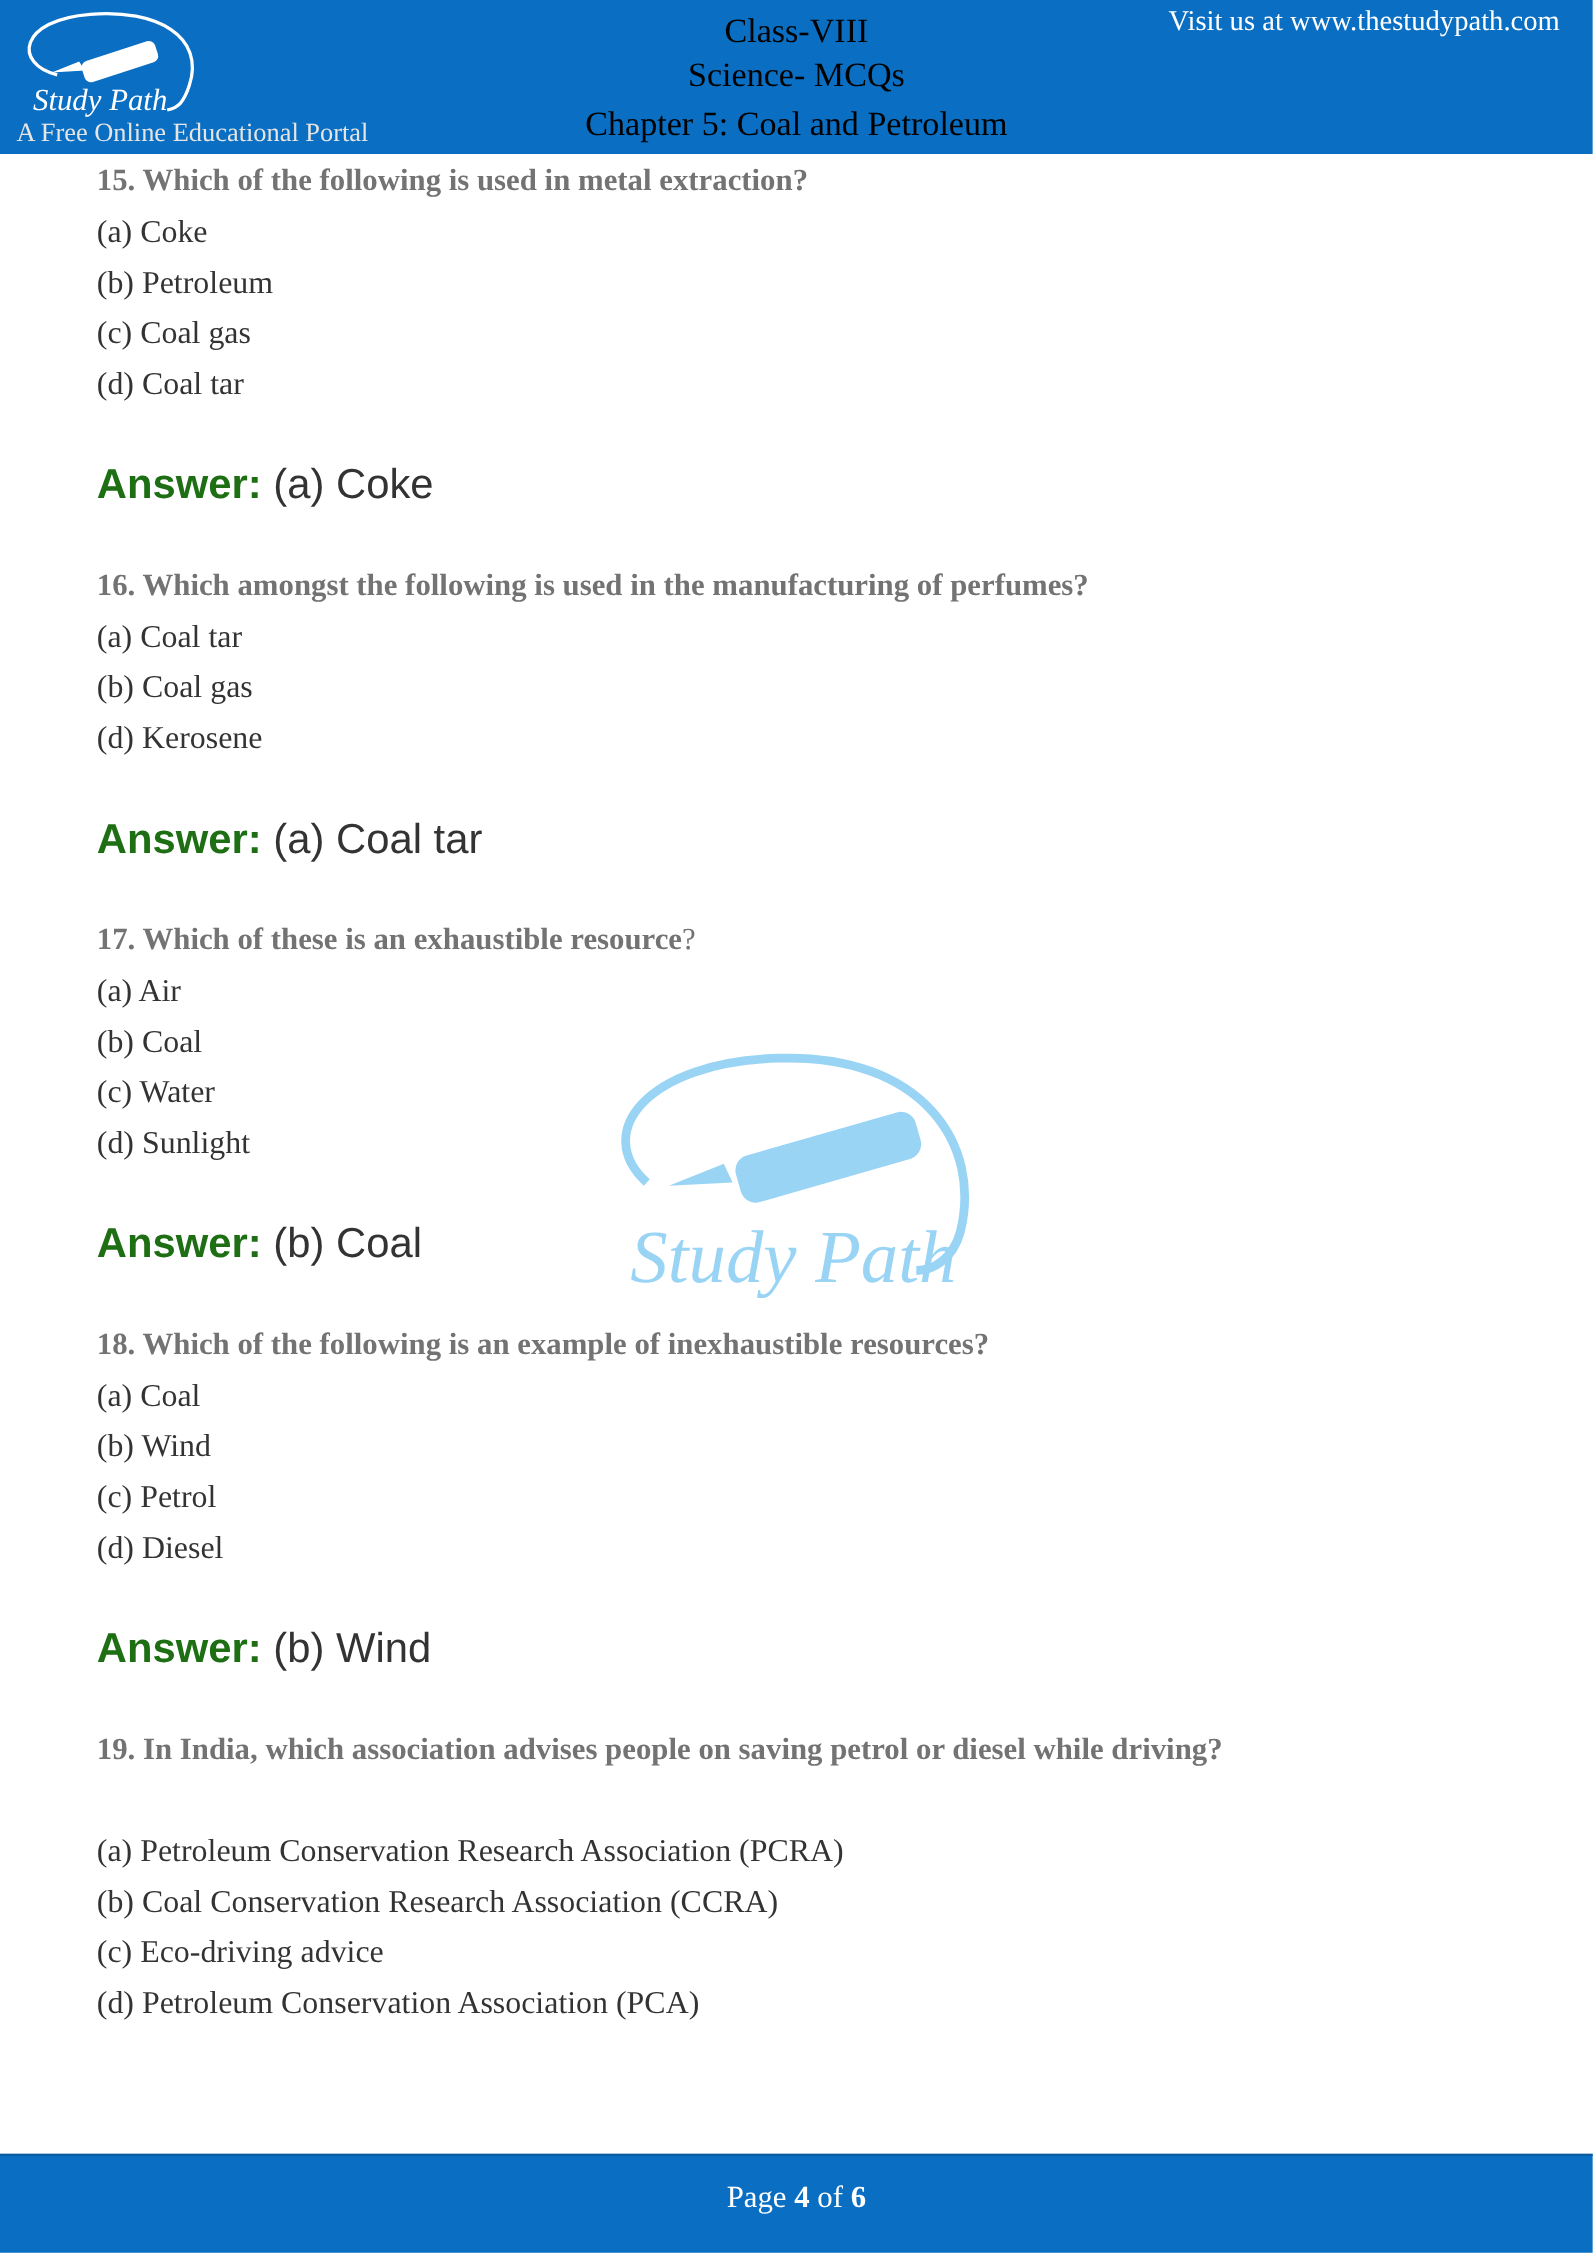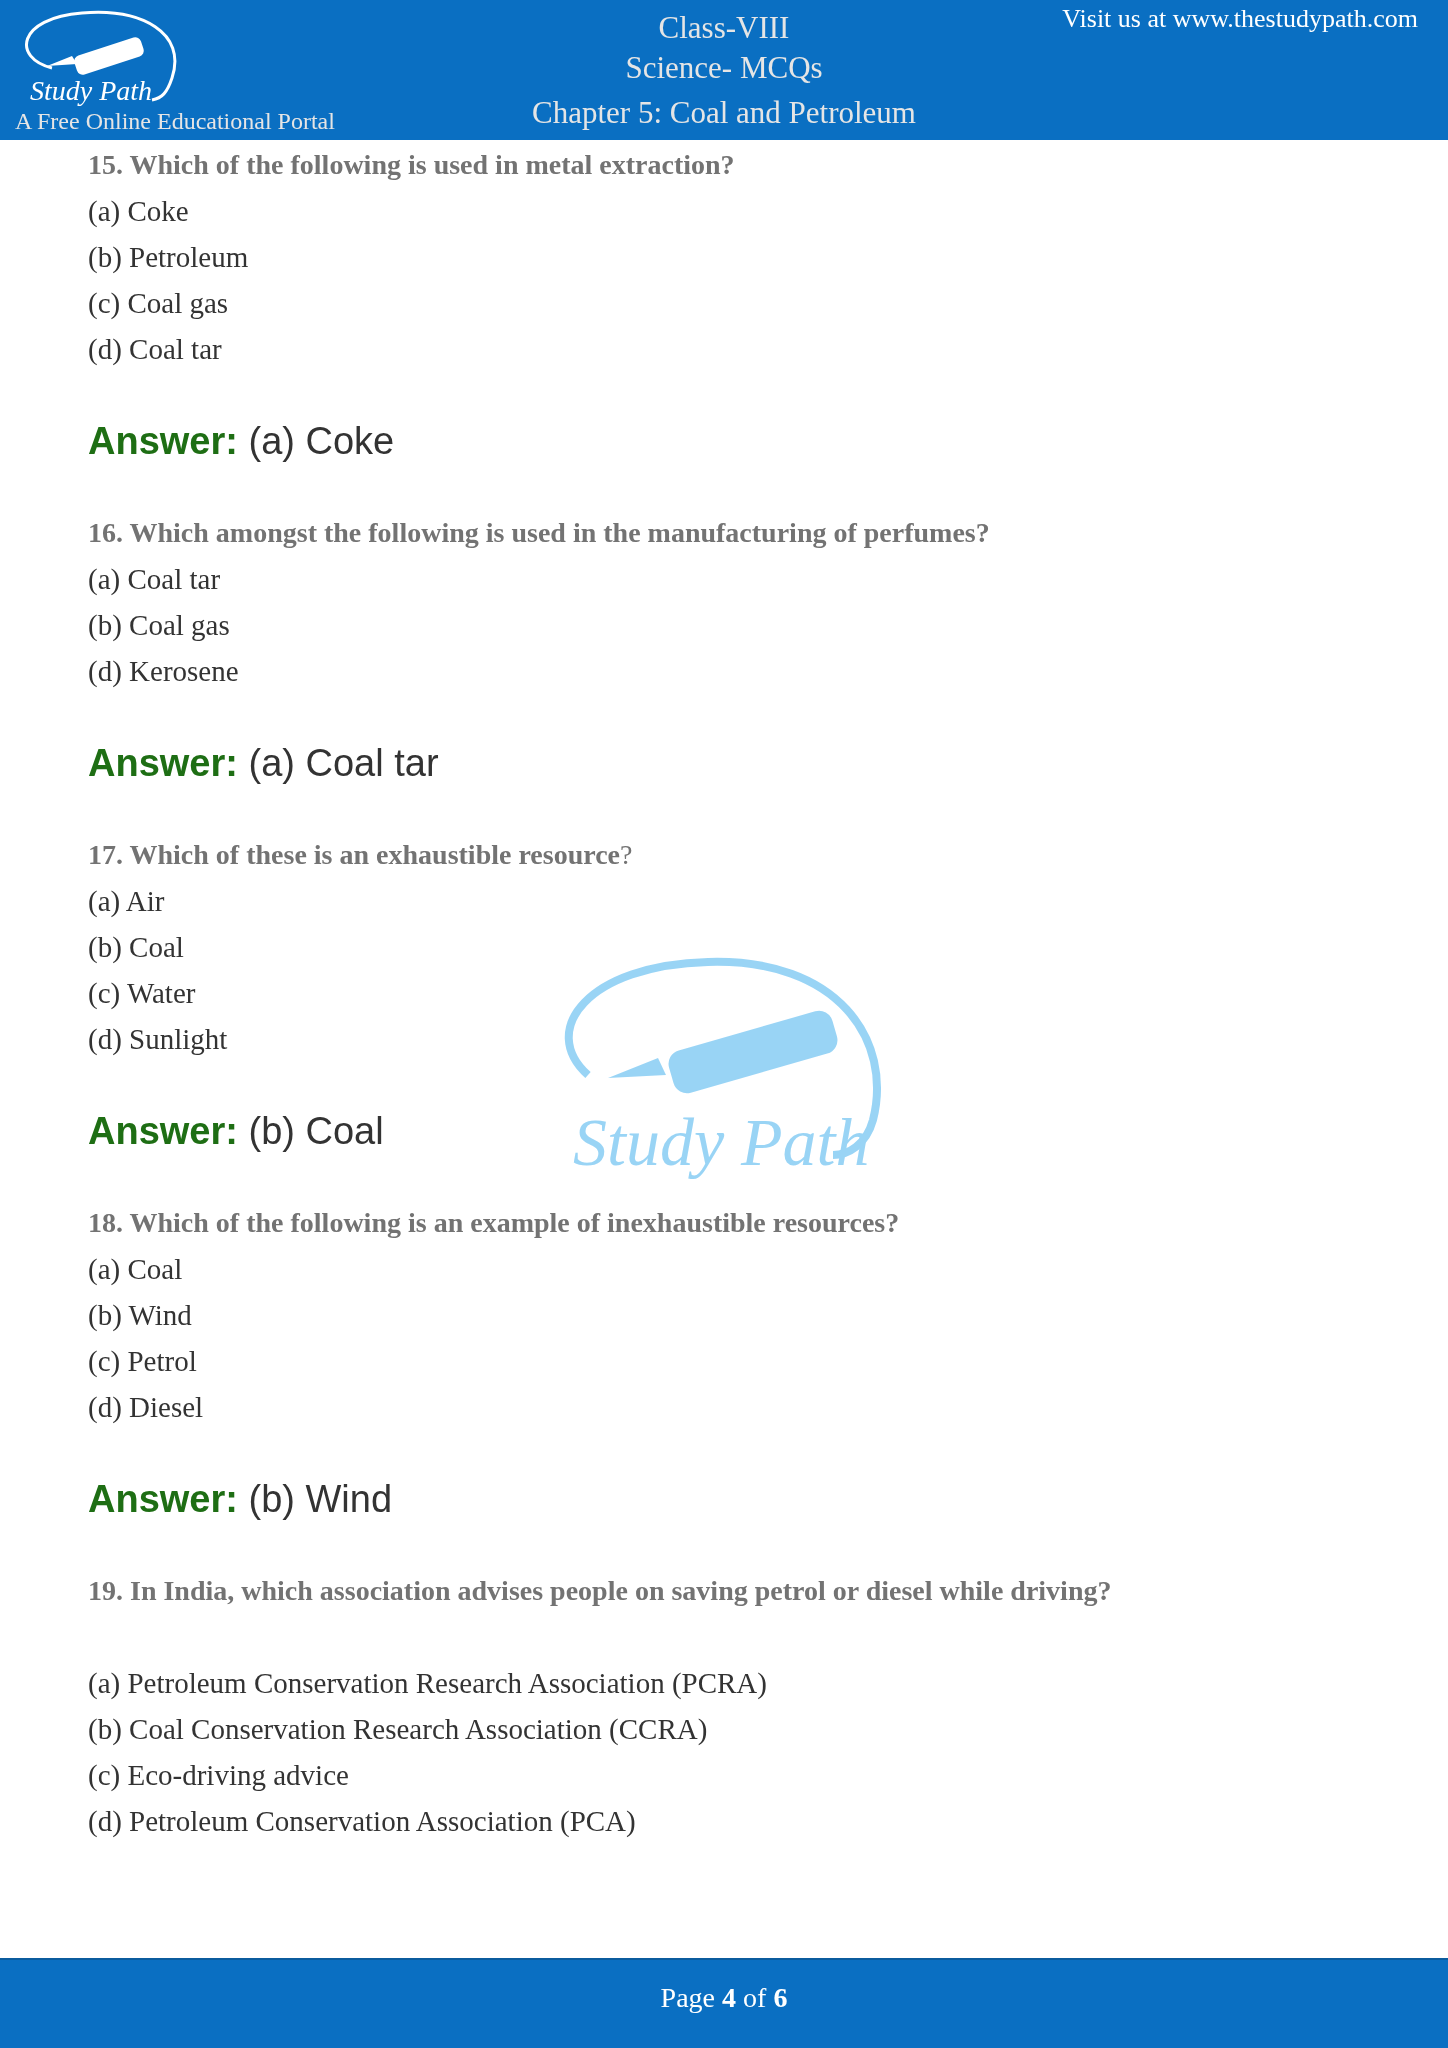--- a/index.html
+++ b/index.html
@@ -9,21 +9,21 @@
   }
   .header {
     position:absolute; left:0; top:0; width:1448px; height:140px; background:#0a6fc2;
   }
   .logo { position:absolute; left:12px; top:8px; width:170px; height:100px; }
   .tagline {
     position:absolute; left:15px; top:108px; color:#e5e5e5; font-size:24px;
     font-family:"Liberation Serif", serif; white-space:nowrap;
   }
   .htitle {
-    position:absolute; left:440px; width:568px; text-align:center; color:#e5e5e5;
+    position:absolute; left:440px; width:568px; text-align:center; color:#000000;
     font-family:"Liberation Serif", serif; font-size:31px; line-height:40px;
   }
   .visit {
     position:absolute; right:30px; top:4px; color:#ffffff; font-size:26px;
     font-family:"Liberation Serif", serif; white-space:nowrap;
   }
   .content { position:absolute; left:88px; top:142px; width:1300px; }
   .q {
     font-weight:bold; font-size:28px; line-height:46px; color:#737373;
     font-family:"Liberation Serif", serif; margin:0;

